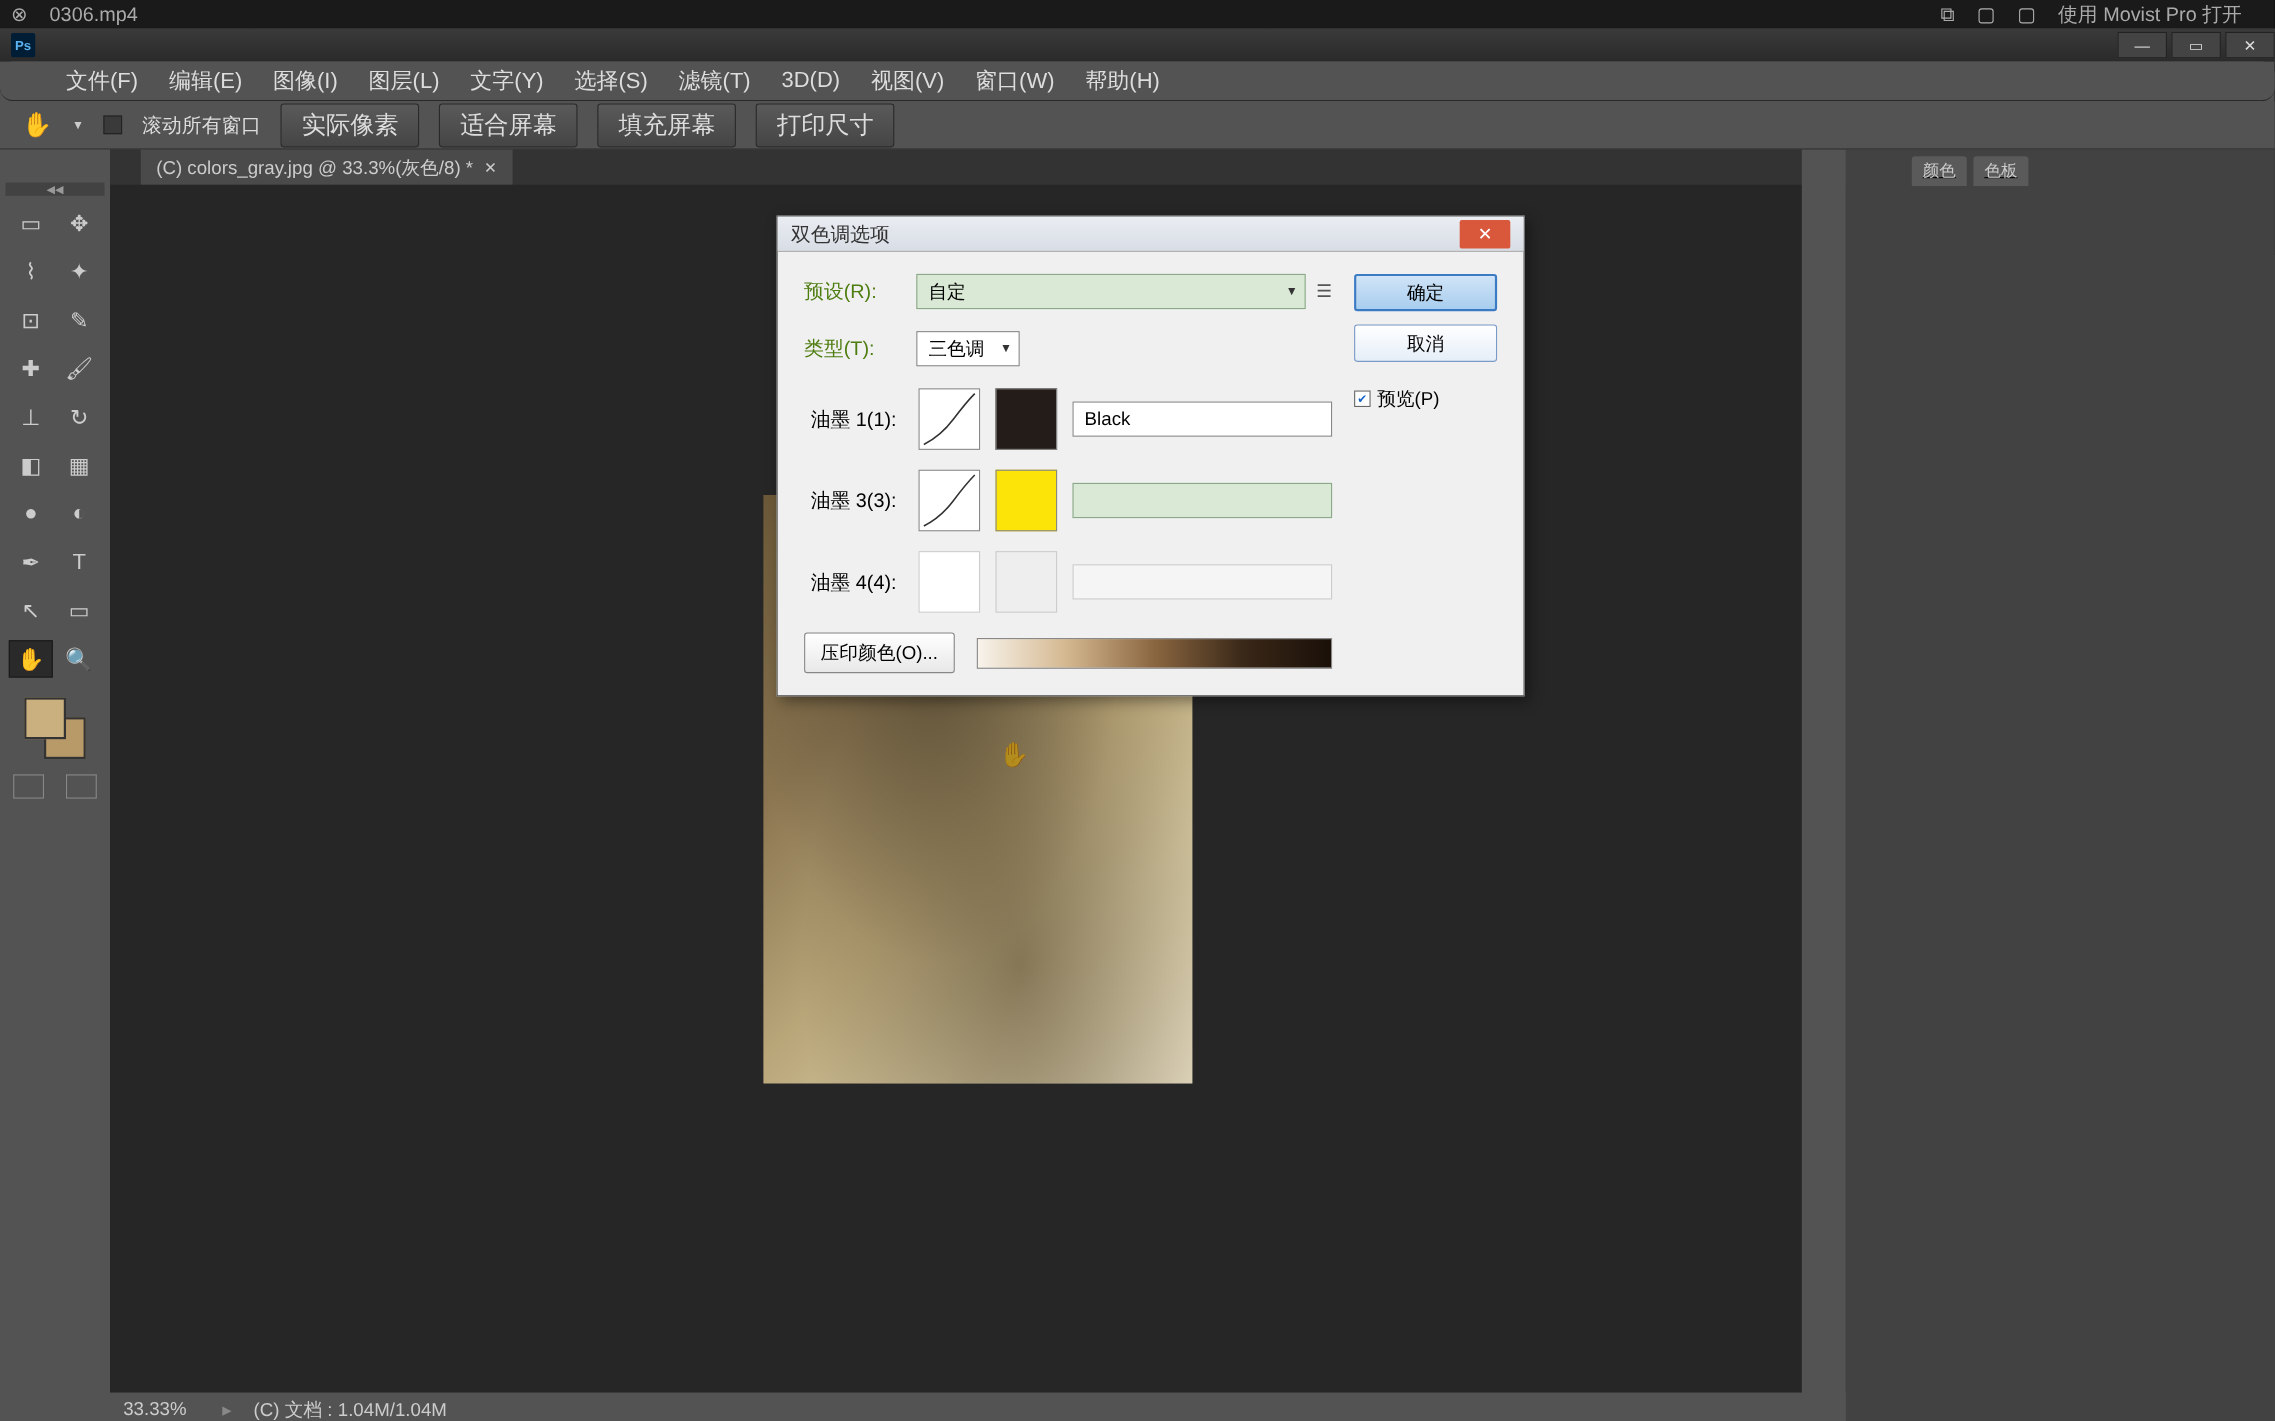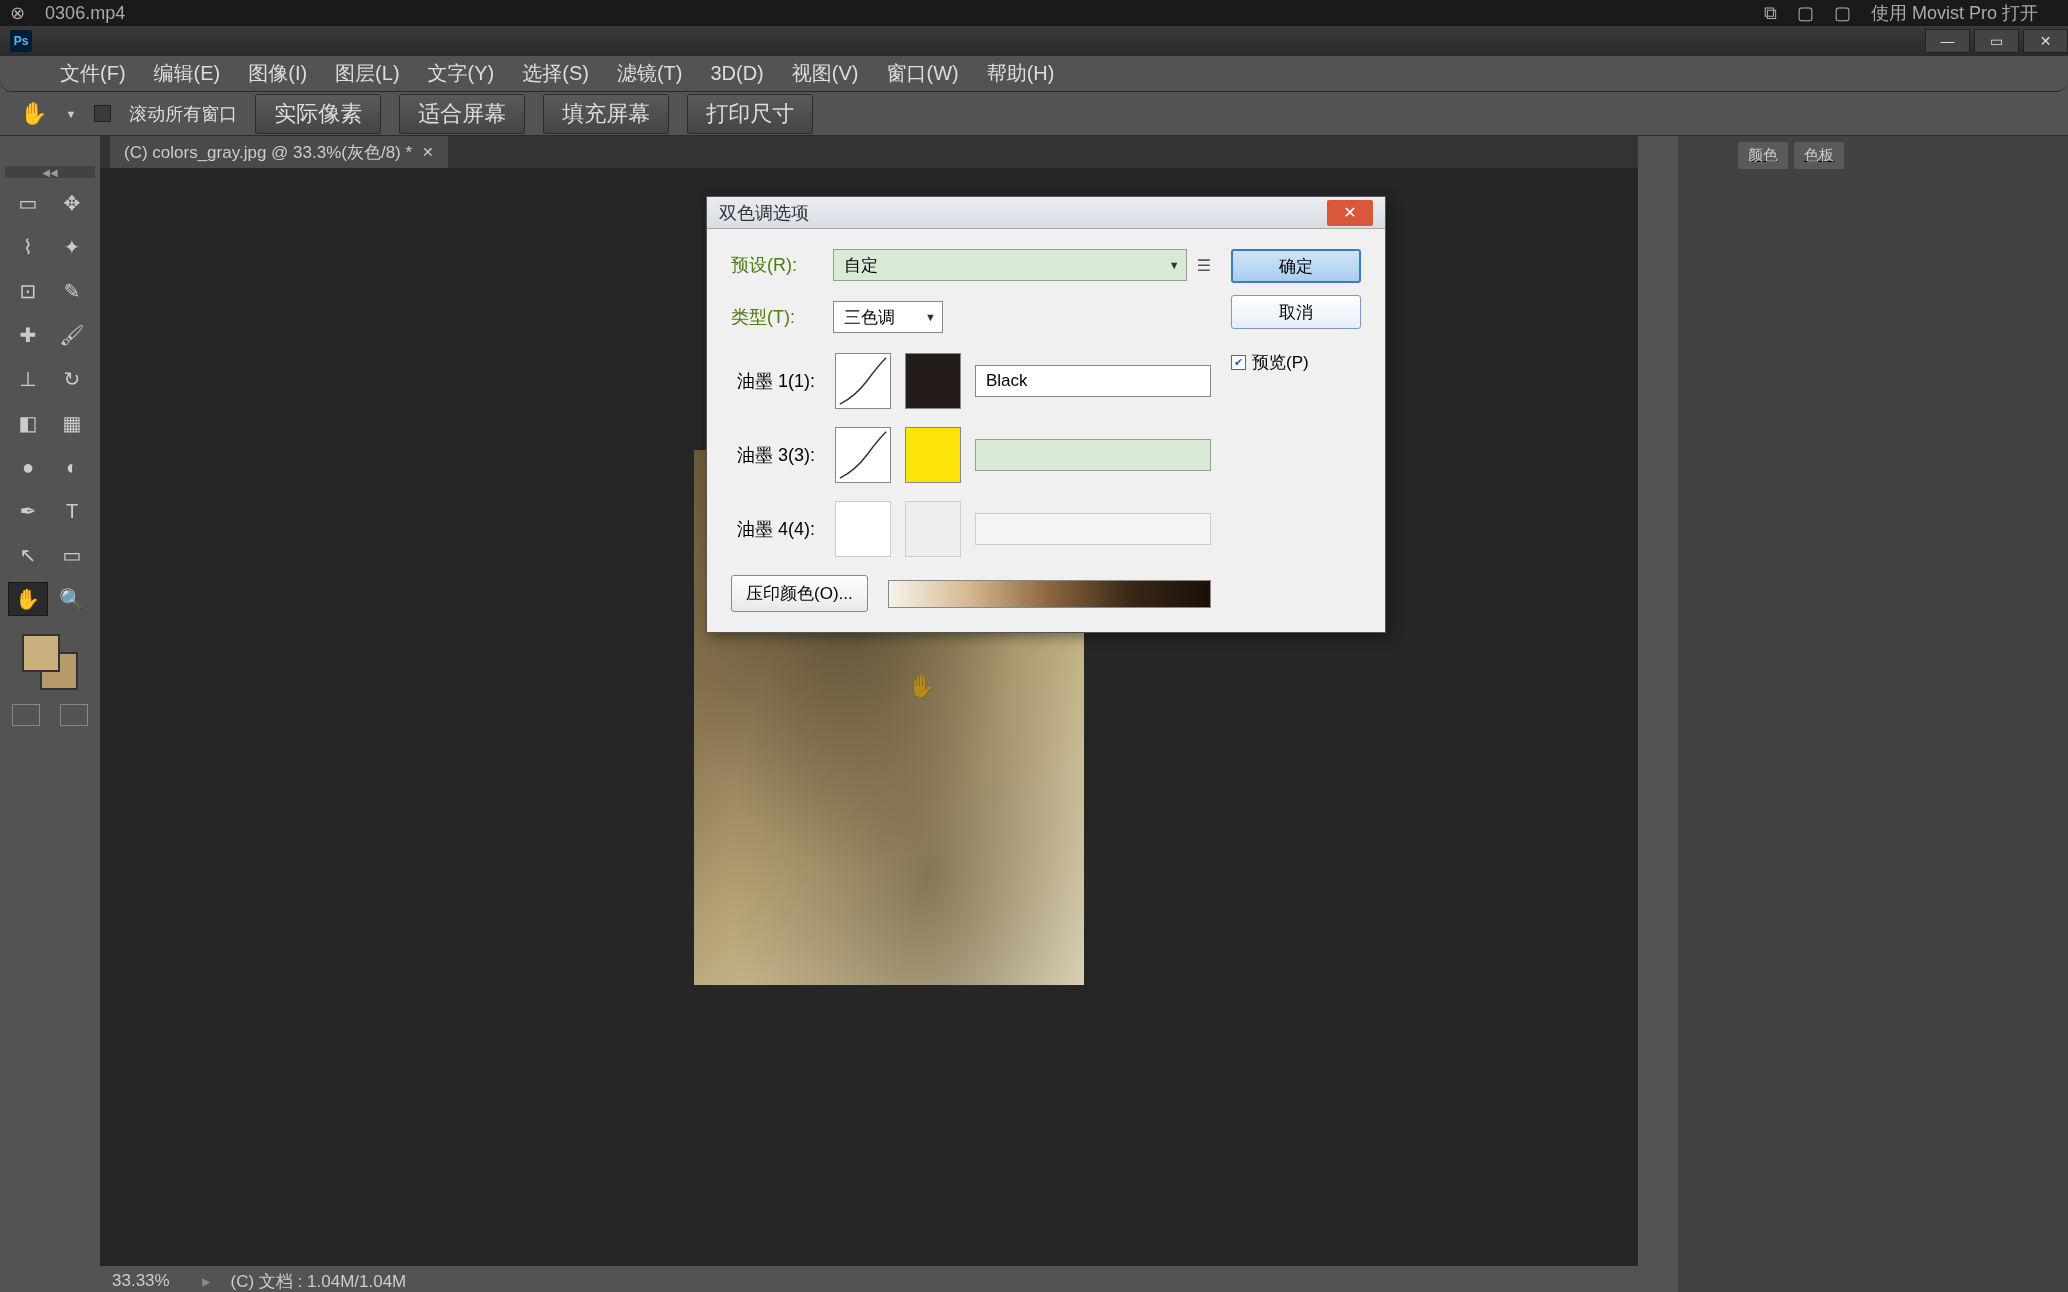--- a/index.html
+++ b/index.html
@@ -40,21 +40,21 @@
 .tool { width: 40px; height: 34px; display: flex; align-items: center; justify-content: center; color: #ccc; font-size: 20px; }
 .tool.active { background: #2a2a2a; border: 1px solid #1a1a1a; }
 .color-swatches { margin-top: 8px; position: relative; width: 56px; height: 56px; }
 .fg-color { position: absolute; top: 0; left: 0; width: 38px; height: 38px; background: #c9b07e; border: 2px solid #333; }
 .bg-color { position: absolute; bottom: 0; right: 0; width: 38px; height: 38px; background: #b89a68; border: 2px solid #333; }
 .mask-row { display: flex; gap: 20px; margin-top: 14px; }
 .mask-row div { width: 28px; height: 22px; border: 1px solid #888; }
 
 
 .canvas-wrap { flex: 1; background: #333; position: relative; }
-.doc-tab { position: absolute; top: 0; left: 10px; height: 32px; background: #4a4a4a; color: #ccc; font-size: 17px; padding: 6px 14px; display: flex; align-items: center; gap: 10px; }
+.doc-tab { position: absolute; top: 0; left: 28px; height: 32px; background: #4a4a4a; color: #ccc; font-size: 17px; padding: 6px 14px; display: flex; align-items: center; gap: 10px; }
 .doc-tab .x { font-size: 14px; }
 .canvas-bg { position: absolute; top: 32px; left: 0; right: 0; bottom: 30px; background: #262626; display: flex; align-items: center; justify-content: center; }
 .image { width: 390px; height: 535px; background: linear-gradient(135deg, #6b5838, #8a7550 30%, #b8a578 55%, #d4c7a0 75%, #e8dfc5); position: relative; }
 .image::after { content:""; position:absolute; inset:0; background: radial-gradient(ellipse at 40% 30%, rgba(0,0,0,0.3), transparent 50%), radial-gradient(ellipse at 60% 80%, rgba(60,45,20,0.5), transparent 60%); }
 .hand-cursor { position: absolute; top: 42%; left: 55%; color: #fff; font-size: 22px; }
 
 .status-bar { position: absolute; bottom: 0; left: 0; right: 0; height: 30px; background: #535353; display: flex; align-items: center; color: #ccc; font-size: 17px; padding-left: 12px; gap: 20px; }
 .status-bar .zoom { width: 70px; }
 
 
@@ -68,21 +68,21 @@
 .dlg-title { height: 32px; background: linear-gradient(#eaedf2, #d8dde5); display: flex; align-items: center; padding: 0 12px; font-size: 18px; color: #333; border-bottom: 1px solid #aaa; }
 .dlg-title .spacer { flex: 1; }
 .dlg-close { width: 46px; height: 26px; background: #d9573b; color: #fff; display: flex; align-items: center; justify-content: center; font-size: 16px; border-radius: 2px; }
 .dlg-body { padding: 20px 24px; display: flex; gap: 20px; }
 .dlg-left { flex: 1; }
 .dlg-right { width: 130px; display: flex; flex-direction: column; gap: 12px; }
 
 .dlg-row { display: flex; align-items: center; margin-bottom: 20px; }
 .dlg-label { width: 90px; text-align: left; font-size: 18px; color: #4d7c0f; margin-right: 12px; }
 .dlg-select { flex: 1; height: 32px; background: #d9e9d5; border: 1px solid #8ba888; padding: 0 10px; display: flex; align-items: center; font-size: 17px; position: relative; }
-.dlg-select.small { flex: none; width: 110px; background: #fff; border-color: #888; }
+.dlg-select.small { flex: none; width: 94px; background: #fff; border-color: #888; }
 .dlg-select-arrow { position: absolute; right: 6px; font-size: 11px; color: #333; }
 .preset-icon { margin-left: 10px; font-size: 16px; color: #555; }
 
 .ink-row { display: flex; align-items: center; margin-bottom: 18px; gap: 14px; }
 .ink-label { width: 90px; text-align: center; font-size: 18px; }
 .curve-box { width: 56px; height: 56px; border: 1px solid #888; background: #fff; position: relative; }
 .curve-box svg { width: 100%; height: 100%; }
 .color-box { width: 56px; height: 56px; border: 1px solid #888; }
 .ink-name { flex: 1; height: 32px; border: 1px solid #888; padding: 0 10px; display: flex; align-items: center; font-size: 17px; background: #fff; }
 .ink-name.hl { background: #d9e9d5; border-color: #8ba888; }

